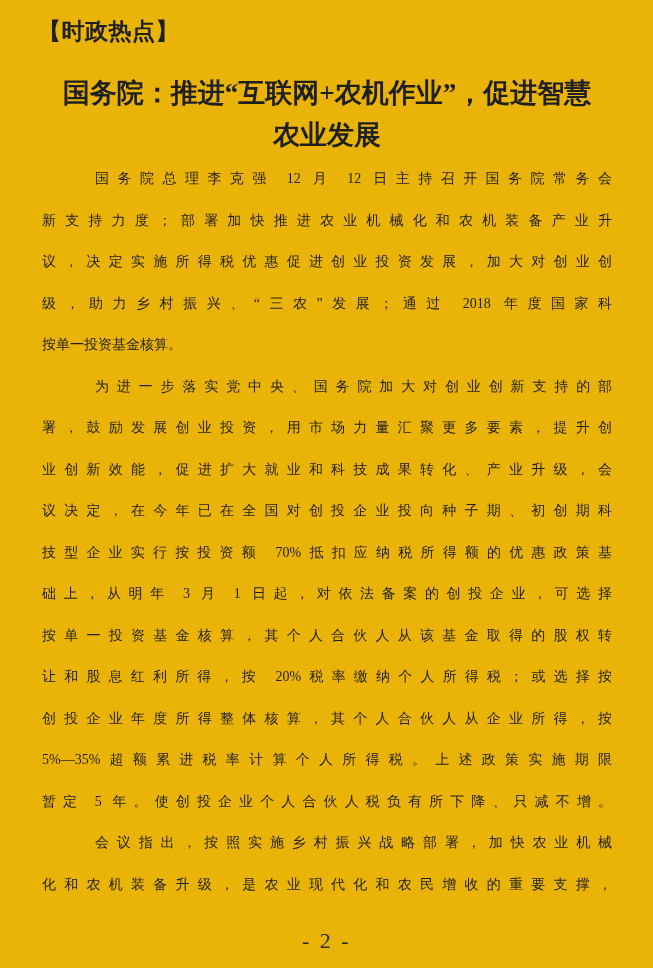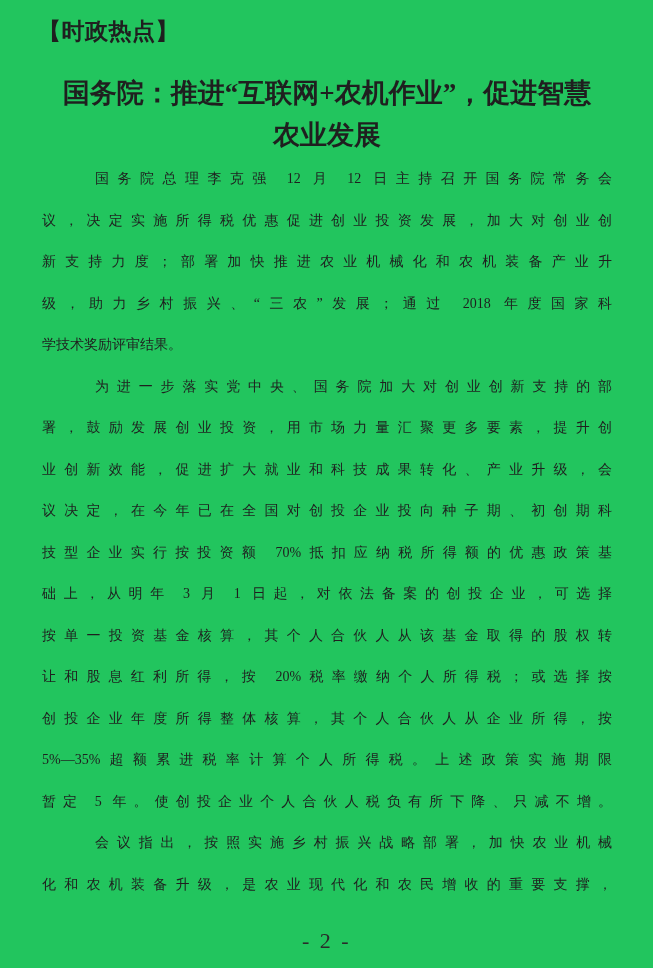--- a/index.html
+++ b/index.html
@@ -4,21 +4,21 @@
 <style>
   html, body {
     margin: 0;
     padding: 0;
     background: #ffffff;
   }
   .page {
     position: relative;
     width: 653px;
     height: 968px;
-    background: #22c55e;
+    background: #eab308;
     overflow: hidden;
     color: #1f1f1f;
     font-family: "Liberation Serif", "DejaVu Serif", serif;
   }
   .section-label {
     position: absolute;
     left: 38px;
     top: 17px;
     font-size: 23px;
     line-height: 30px;
@@ -88,24 +88,24 @@
   <div class="section-label">【时政热点】</div>
 
   <h1 class="title">
     <span class="title-line">国务院：推进“互联网+农机作业”，促进智慧</span>
     <span class="title-line">农业发展</span>
   </h1>
 
   <div class="article-body">
       <div class="para">
         <div class="line indent">国务院总理李克强 12 月 12 日主持召开国务院常务会</div>
+        <div class="line">新支持力度；部署加快推进农业机械化和农机装备产业升</div>
         <div class="line">议，决定实施所得税优惠促进创业投资发展，加大对创业创</div>
-        <div class="line">新支持力度；部署加快推进农业机械化和农机装备产业升</div>
         <div class="line">级，助力乡村振兴、“三农”发展；通过 2018 年度国家科</div>
-        <div class="line short">学技术奖励评审结果。</div>
+        <div class="line short">按单一投资基金核算。</div>
       </div>
       <div class="para">
         <div class="line indent">为进一步落实党中央、国务院加大对创业创新支持的部</div>
         <div class="line">署，鼓励发展创业投资，用市场力量汇聚更多要素，提升创</div>
         <div class="line">业创新效能，促进扩大就业和科技成果转化、产业升级，会</div>
         <div class="line">议决定，在今年已在全国对创投企业投向种子期、初创期科</div>
         <div class="line">技型企业实行按投资额 70%抵扣应纳税所得额的优惠政策基</div>
         <div class="line">础上，从明年 3 月 1 日起，对依法备案的创投企业，可选择</div>
         <div class="line">按单一投资基金核算，其个人合伙人从该基金取得的股权转</div>
         <div class="line">让和股息红利所得，按 20%税率缴纳个人所得税；或选择按</div>

